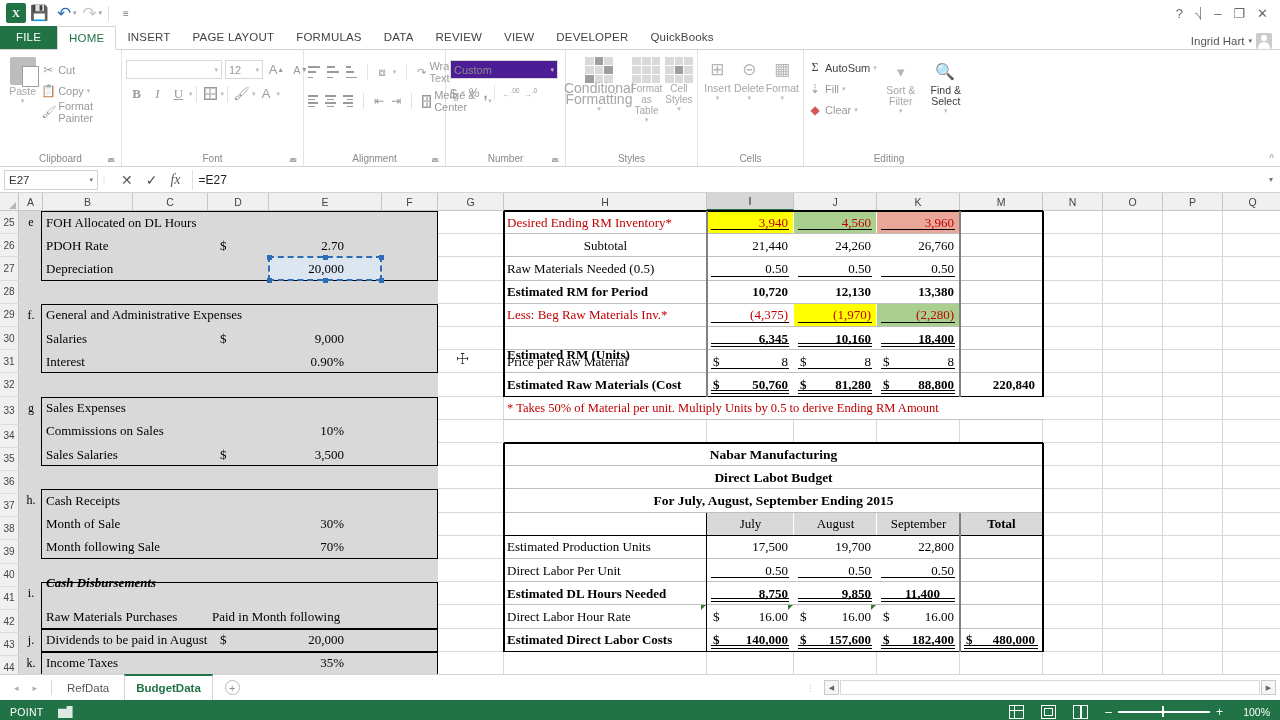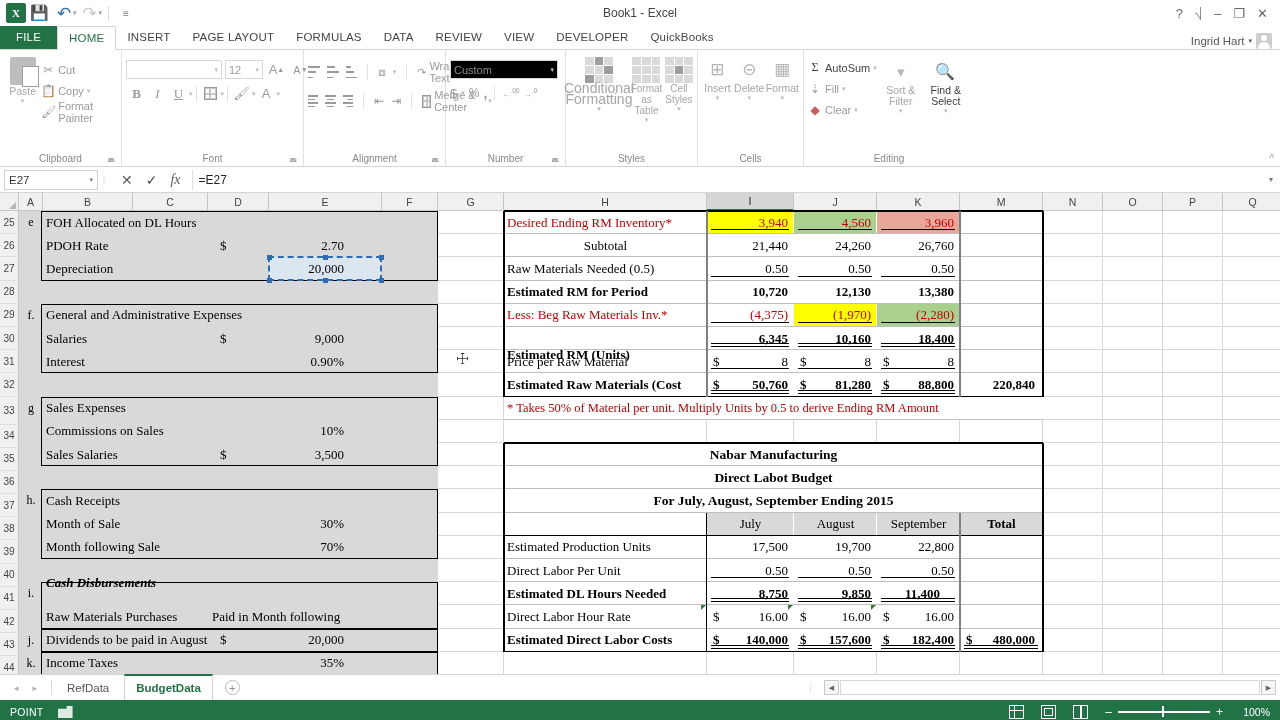--- a/index.html
+++ b/index.html
@@ -146,21 +146,21 @@
   .g-align { width: 142px; }
   .align-ico {
     width: 15px; height: 12px; display: flex; flex-direction: column;
     justify-content: space-between;
   }
   .align-ico b { height: 1.5px; background: #9a9a9a; display: block; }
 
   
   .g-num { width: 120px; }
   .numfmt-box {
-    width: 108px; height: 19px; border: 1px solid #d8d8d8; background: #000000;
+    width: 108px; height: 19px; border: 1px solid #d8d8d8; background: #4c1d95;
     display: flex; align-items: center; justify-content: space-between;
     padding: 0 3px; font-size: 11px; color: #8c8c8c;
   }
 
   
   .g-styles { width: 132px; }
   .styles-ico {
     width: 28px; height: 26px; display: grid;
     grid-template: repeat(3,1fr)/repeat(3,1fr); gap: 1px;
   }
@@ -338,21 +338,20 @@
       <div class="xl-logo">X</div>
     </div>
     <div class="qat-btn save-ico">💾</div>
     <div class="qat-btn" style="color:#2a6fb5;font-size:17px;">↶</div>
     <span class="qat-caret">▾</span>
     <div class="qat-btn" style="color:#c7c7c7;font-size:17px;">↷</div>
     <span class="qat-caret">▾</span>
     <div class="qat-sep"></div>
     <div class="qat-btn" style="font-size:10px;">≡</div>
   </div>
-  <div class="win-title">Book1 - Excel</div>
   <div class="win-ctrl">
     <span>?</span>
     <span style="font-size:11px;">⎷</span>
     <span>–</span>
     <span>❐</span>
     <span>✕</span>
   </div>
 </div>
 
 <div class="tabstrip">

